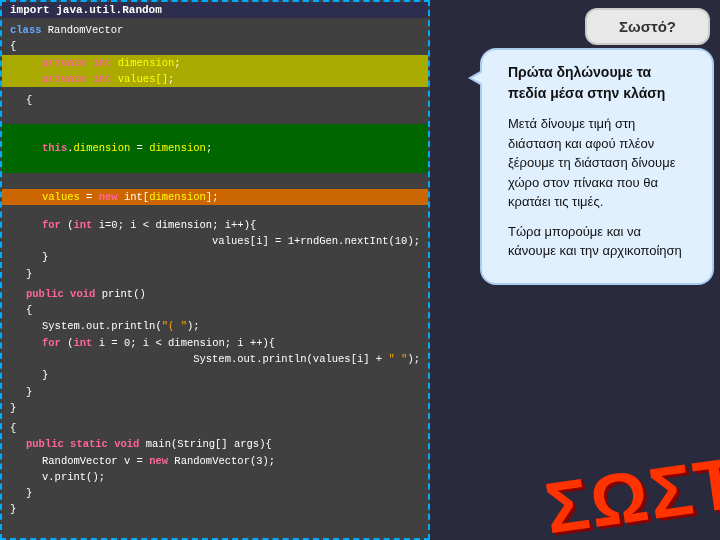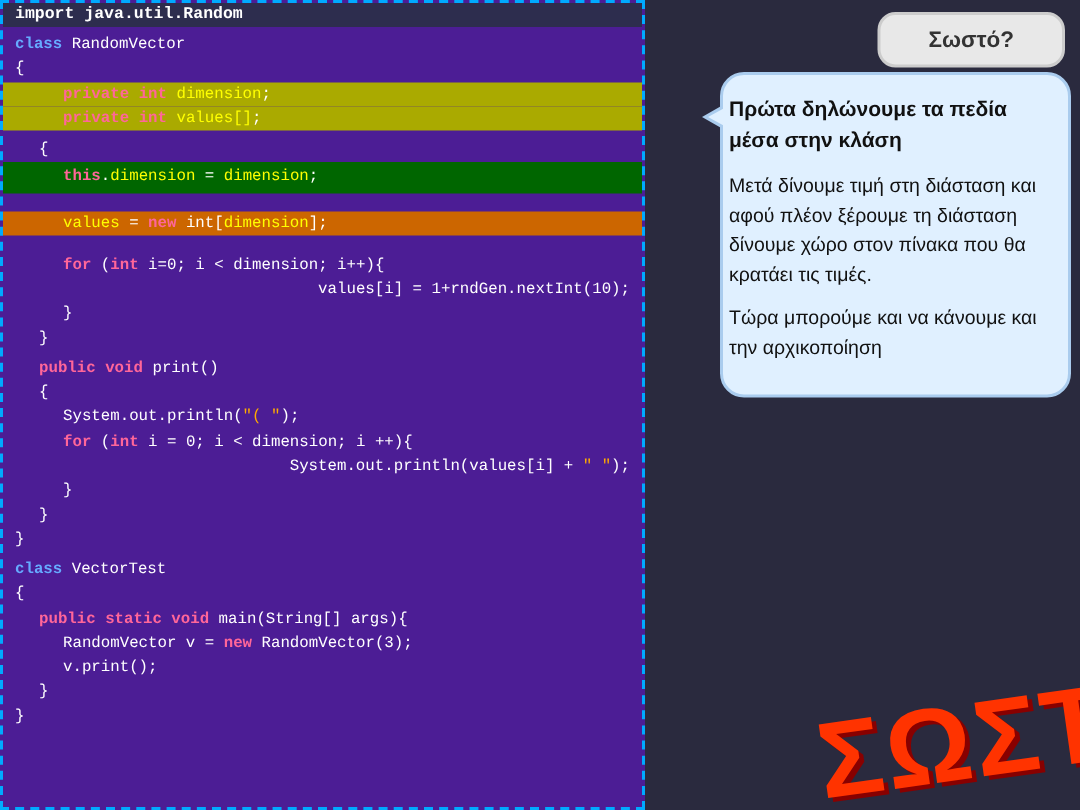--- a/index.html
+++ b/index.html
@@ -16,21 +16,21 @@
       width: 720px;
       height: 540px;
       display: flex;
       position: relative;
     }
 
     
     .code-panel {
       width: 430px;
       height: 540px;
-      background: #4c1d95;
+      background: #404040;
       border: 2px dashed #00aaff;
       overflow: hidden;
       position: relative;
       flex-shrink: 0;
     }
 
     .import-line {
       background: #2d2d4e;
       color: #ffffff;
       font-size: 11px;
@@ -52,22 +52,22 @@
 
     .highlight-yellow {
       background: #aaaa00;
       display: block;
       margin: 0 -8px;
       padding: 0 24px;
     }
     .highlight-green {
       background: #006600;
       display: block;
-      margin: 0 -8px;
-      padding: 2px 8px;
+      margin: 16px -8px;
+      padding: 16px 8px;
     }
     .highlight-orange {
       background: #cc6600;
       display: block;
       margin: 12px -8px;
       padding: 0 8px;
     }
 
     .indent1 { margin-left: 16px; }
     .indent2 { margin-left: 32px; }
@@ -98,21 +98,21 @@
 
     
     .bubble-main {
       position: absolute;
       top: 48px;
       right: 6px;
       width: 234px;
       background: #e0f0ff;
       border: 2px solid #aaccee;
       border-radius: 16px;
-      padding: 12px 4px;
+      padding: 12px 26px;
       font-family: Arial, sans-serif;
       font-size: 13px;
       line-height: 1.5;
       color: #111;
     }
 
     .bubble-main::before {
       content: '';
       position: absolute;
       left: -14px;
@@ -235,23 +235,20 @@
       </div>
       <div class="indent3">
         System.out.println(values[i] + <span class="string">" "</span>);
       </div>
       <div class="indent2">}</div>
       <div class="indent1">}</div>
       <div>}</div>
 
       <div style="height:4px"></div>
 
-      <div>
-        <span class="kw-blue">class </span>VectorTest
-      </div>
       <div>{</div>
       <div class="indent1">
         <span class="kw">public static </span><span class="kw">void </span>main(String[] args){
       </div>
       <div class="indent2">
         RandomVector v = <span class="kw">new</span> RandomVector(3);
       </div>
       <div class="indent2">v.print();</div>
       <div class="indent1">}</div>
       <div>}</div>

